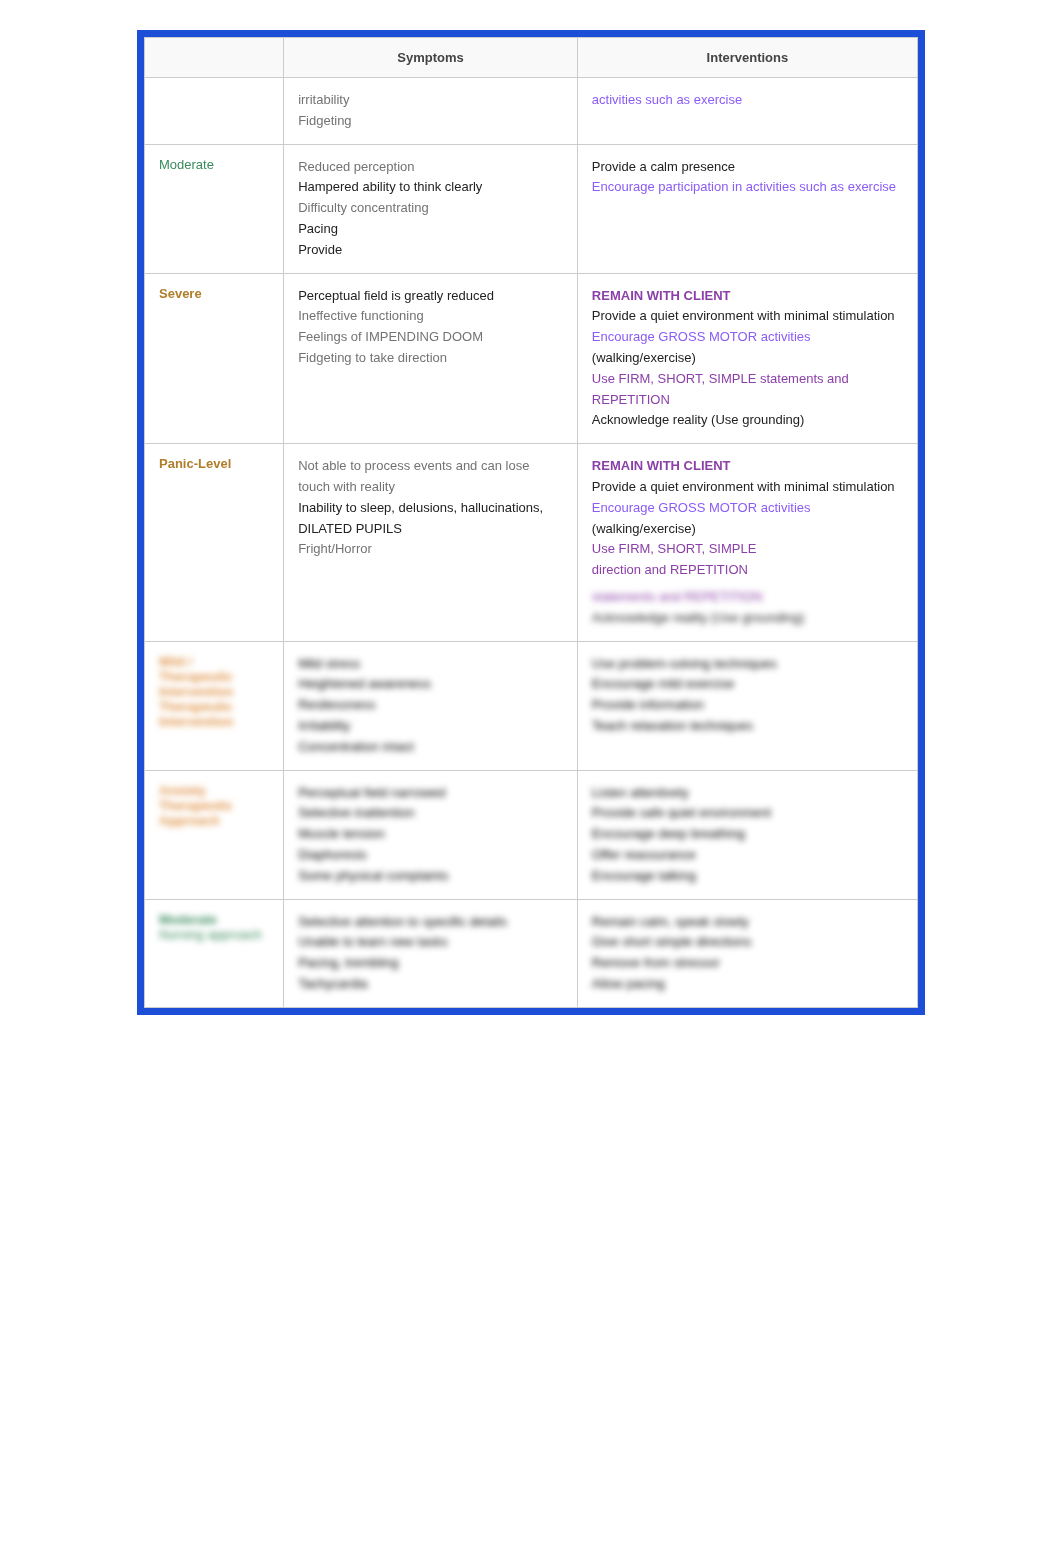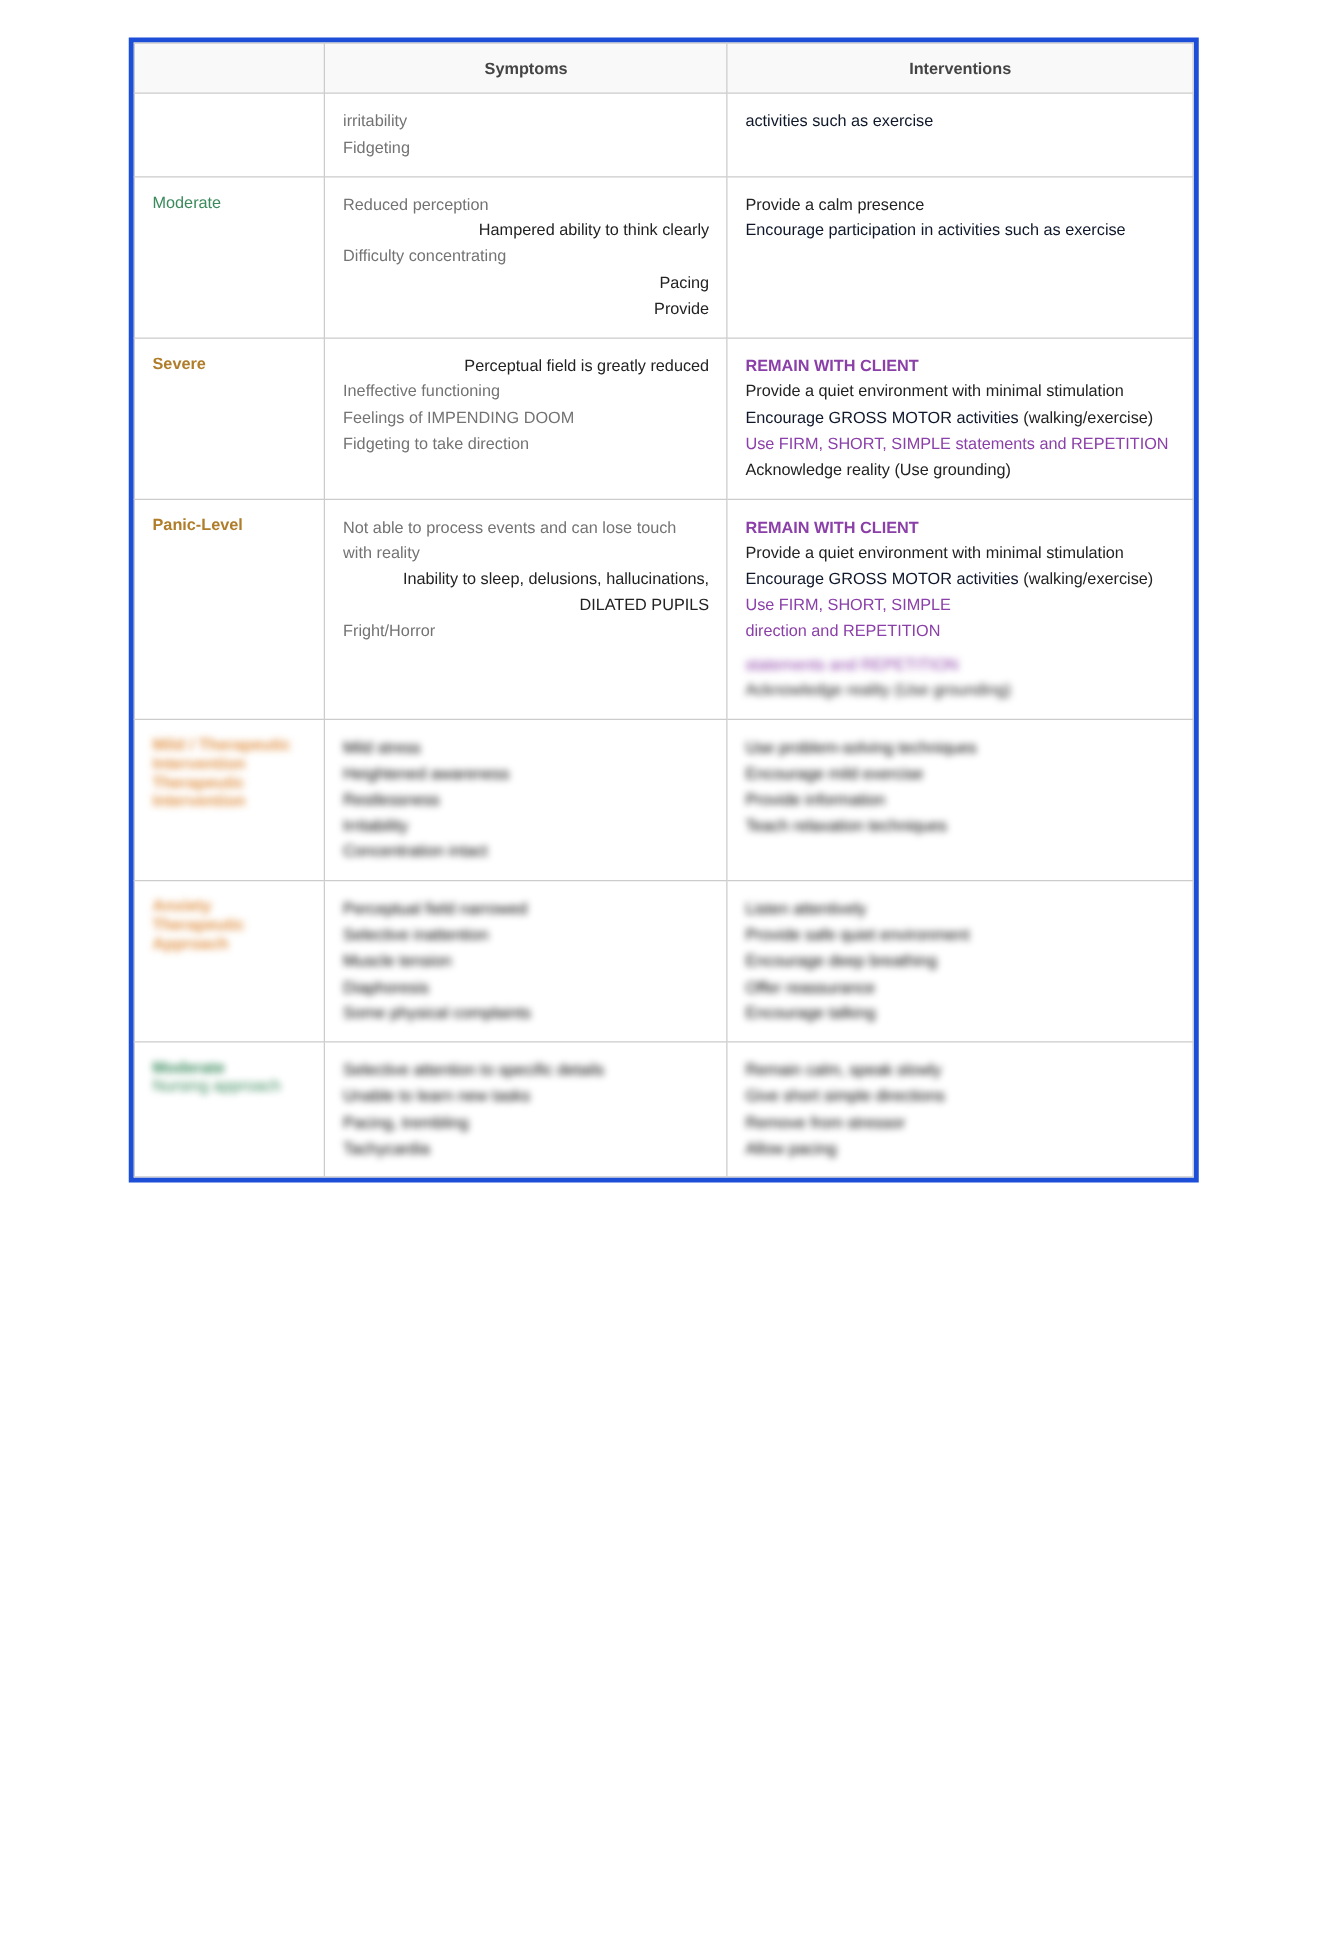--- a/index.html
+++ b/index.html
@@ -4,23 +4,23 @@
   <style>
     * { box-sizing: border-box; margin: 0; padding: 0; }
     body {
       font-family: Arial, sans-serif;
       font-size: 13px;
       background: #fff;
       width: 1062px;
       min-height: 1561px;
     }
     .table-container {
-      width: 856px;
+      width: 788px;
       margin: 30px auto;
-      border: 4px solid #1d4ed8;
+      border: 7px solid #1d4ed8;
     }
     table {
       width: 100%;
       border-collapse: collapse;
     }
     td, th {
       border: 1px solid #ccc;
       padding: 12px 14px;
       vertical-align: top;
     }
@@ -32,25 +32,25 @@
     }
     .col-level { width: 18%; }
     .col-symptoms { width: 38%; }
     .col-interventions { width: 44%; margin-top: 25px; }
     .level-moderate { color: #3a8a5c; font-weight: normal; }
     .level-severe { color: #b07d2a; font-weight: bold; }
     .level-panic { color: #b07d2a; font-weight: bold; text-align: center; }
 
     
     .teal { color: #737373; }
-    .black { color: #222; text-align: right; }
+    .black { color: #222; }
 
     
     .purple-bold { color: #8b3fa8; font-weight: bold; }
-    .teal-text { color: #0f172a; }
+    .teal-text { color: #8b5cf6; }
     .purple-text { color: #8b3fa8; }
     .black-text { color: #222; }
 
     .line { line-height: 1.6; }
 
     
     .blur-level { color: #e0944a; font-weight: bold; }
     .blur-green { color: #3a8a5c; }
   </style>
 </head>

